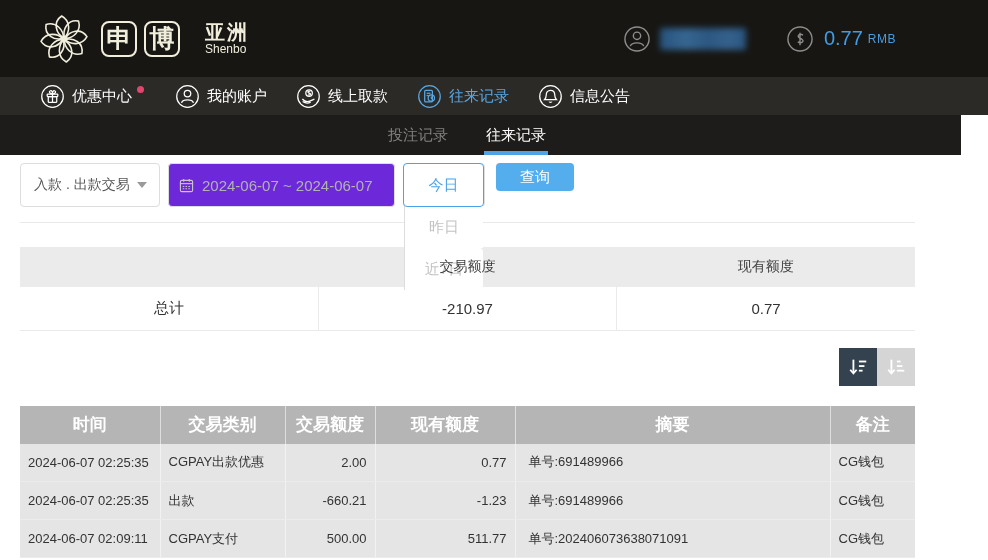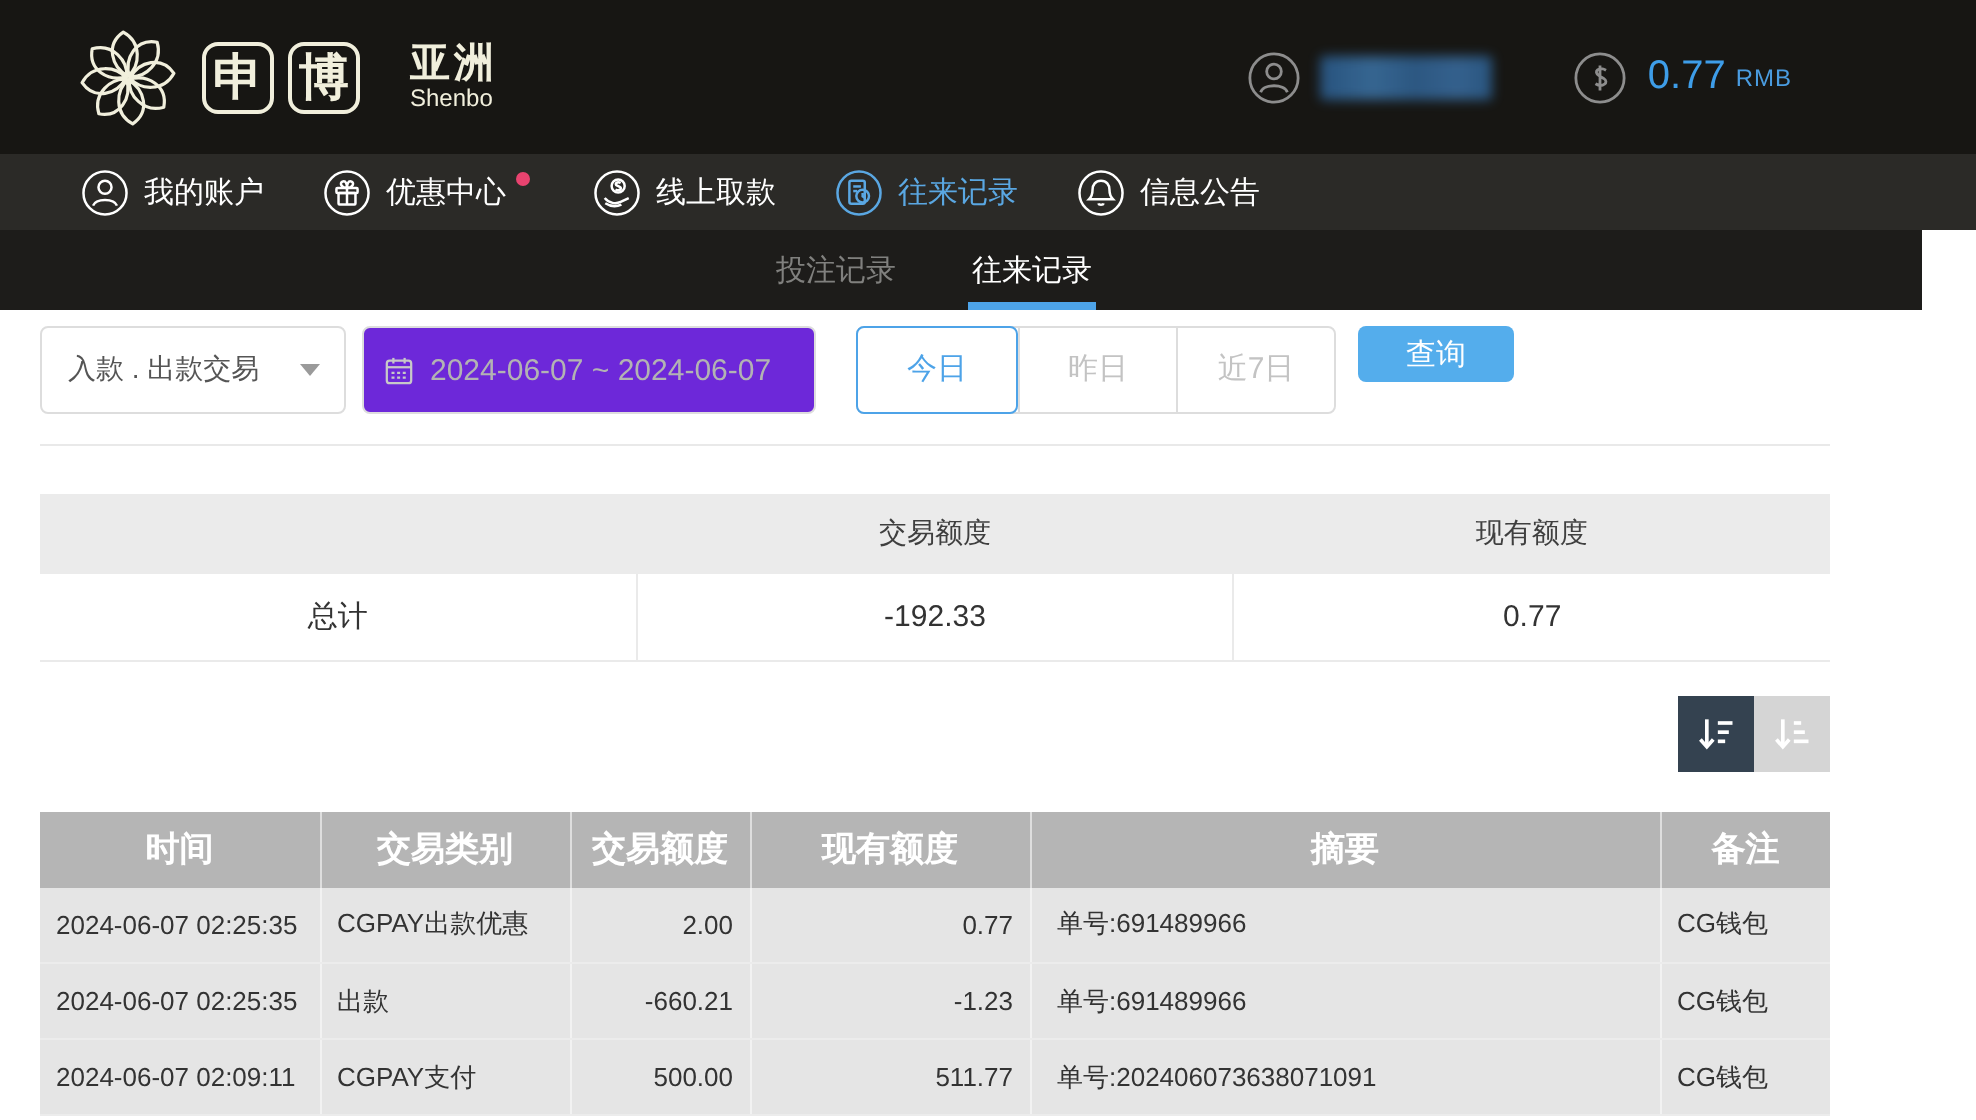--- a/index.html
+++ b/index.html
@@ -38,29 +38,29 @@
   
   .subtabs { height:40px; background:#1d1c1a; display:flex; justify-content:center;
     gap:34px; transform:translateX(-27px); }
   .subtab { height:100%; display:flex; align-items:center; font-size:15px; color:#80807e;
     border-bottom:4px solid transparent; padding:4px 2px 0 2px; cursor:pointer; }
   .subtab.active { color:#fff; border-bottom-color:#4da3e8; }
 
   
   .content { width:895px; margin-left:20px; }
   .filter-row { display:flex; margin-top:8px; height:44px; }
-  .type-select { width:153px; border:1px solid #ddd; border-radius:4px; display:flex;
+  .type-select { width:140px; border:1px solid #ddd; border-radius:4px; display:flex;
     align-items:center; justify-content:space-between; padding:0 12px 0 13px;
     color:#555; font-size:14px; cursor:pointer; background:#fff; }
   .caret { width:0; height:0; border-left:5px solid transparent; border-right:5px solid transparent;
     border-top:6px solid #9a9a9a; }
   .date-input { width:227px; border:1px solid #ddd; border-radius:4px; margin-left:8px;
     display:flex; align-items:center; gap:8px; padding:0 10px; color:#b3b3b3;
     font-size:15px; cursor:pointer; background:#6d28d9; }
-  .qgroup { display:flex; border:1px solid #ddd; border-radius:4px; margin-left:20px; }
+  .qgroup { display:flex; border:1px solid #ddd; border-radius:4px; margin-left:8px;flex-direction:column; }
   .qbtn { width:79px; line-height:42px; text-align:center; font-size:15px; color:#c3c3c3;
     border-left:1px solid #ddd; cursor:pointer; background:#fff; }
   .qbtn:first-child { border-left:none; border-radius:4px 0 0 4px; }
   .qbtn:last-child { border-radius:0 4px 4px 0; }
   .qbtn.active { position:relative; border:1px solid #4da3e8; border-radius:4px;
     margin:-1px 0 -1px -1px; width:81px; line-height:42px; color:#4da3e8; z-index:1; }
   .search-btn { width:78px; height:28px; margin-left:11px; background:#54adec; border:none;
     border-radius:4px; color:#fff; font-size:15px; cursor:pointer;
     font-family:"Liberation Sans","DejaVu Sans",sans-serif; }
 
@@ -133,35 +133,35 @@
       <span class="balance-amt">0.77</span>
       <span class="balance-cur">RMB</span>
     </div>
   </div>
 </header>
 
 <nav class="mainnav">
   <a class="nav-item">
     <svg viewBox="0 0 26 26" width="25" height="25" fill="none" stroke="currentColor" stroke-width="1.3">
       <circle cx="13" cy="13" r="11.2"></circle>
-        <circle cx="13" cy="10" r="3.4"></circle>
-      <path d="M6.8 19.6 C8.2 15.6 17.8 15.6 19.2 19.6"></path>
-    </svg>
-    <span>我的账户</span>
-  </a>
-  <a class="nav-item">
-    <svg viewBox="0 0 26 26" width="25" height="25" fill="none" stroke="currentColor" stroke-width="1.3">
-      <circle cx="13" cy="13" r="11.2"></circle>
       <rect x="7.5" y="10.4" width="11" height="2.6" rx="0.5"></rect>
       <rect x="8.6" y="13" width="8.8" height="6" rx="0.5"></rect>
       <line x1="13" y1="10.4" x2="13" y2="19"></line>
       <path d="M13 10.4 C10 10.4 8.8 7.6 10.9 7 C12.4 6.6 13 8.4 13 10.4 C13 8.4 13.6 6.6 15.1 7 C17.2 7.6 16 10.4 13 10.4 Z"></path>
     </svg>
     <span>优惠中心</span>
     <span class="nav-dot"></span>
+  </a>
+  <a class="nav-item">
+    <svg viewBox="0 0 26 26" width="25" height="25" fill="none" stroke="currentColor" stroke-width="1.3">
+      <circle cx="13" cy="13" r="11.2"></circle>
+        <circle cx="13" cy="10" r="3.4"></circle>
+      <path d="M6.8 19.6 C8.2 15.6 17.8 15.6 19.2 19.6"></path>
+    </svg>
+    <span>我的账户</span>
   </a>
   <a class="nav-item">
     <svg viewBox="0 0 26 26" width="25" height="25" fill="none" stroke="currentColor" stroke-width="1.3">
       <circle cx="13" cy="13" r="11.2"></circle>
       <circle cx="13.6" cy="9.4" r="3.4"></circle>
       <path d="M14.9 7.8 c-1.9-1-3.5 0.6-1.8 1.4 l1.3 0.6 c1.7 0.9-0.3 2.5-2.2 1.4"></path>
       <path d="M6.6 15.6 c2.4 2.9 5.8 3.2 8.3 2 l4.2-1.9"></path>
       <path d="M6.9 18.3 c2.8 1.8 6 1.8 8.4 0.7"></path>
     </svg>
     <span>线上取款</span>
@@ -224,21 +224,21 @@
     <thead>
       <tr>
         <td></td>
         <td>交易额度</td>
         <td>现有额度</td>
       </tr>
     </thead>
     <tbody>
       <tr>
         <td>总计</td>
-        <td>-192.33</td>
+        <td>-210.97</td>
         <td>0.77</td>
       </tr>
     </tbody>
   </table>
 
   <div class="sort-row">
     <button class="sort-btn sort-desc">
       <svg viewBox="0 0 24 24" width="22" height="22" fill="none" stroke="#fff" stroke-width="2">
         <line x1="7" y1="4" x2="7" y2="18.5"></line>
         <polyline points="3.5,15 7,19 10.5,15"></polyline>

